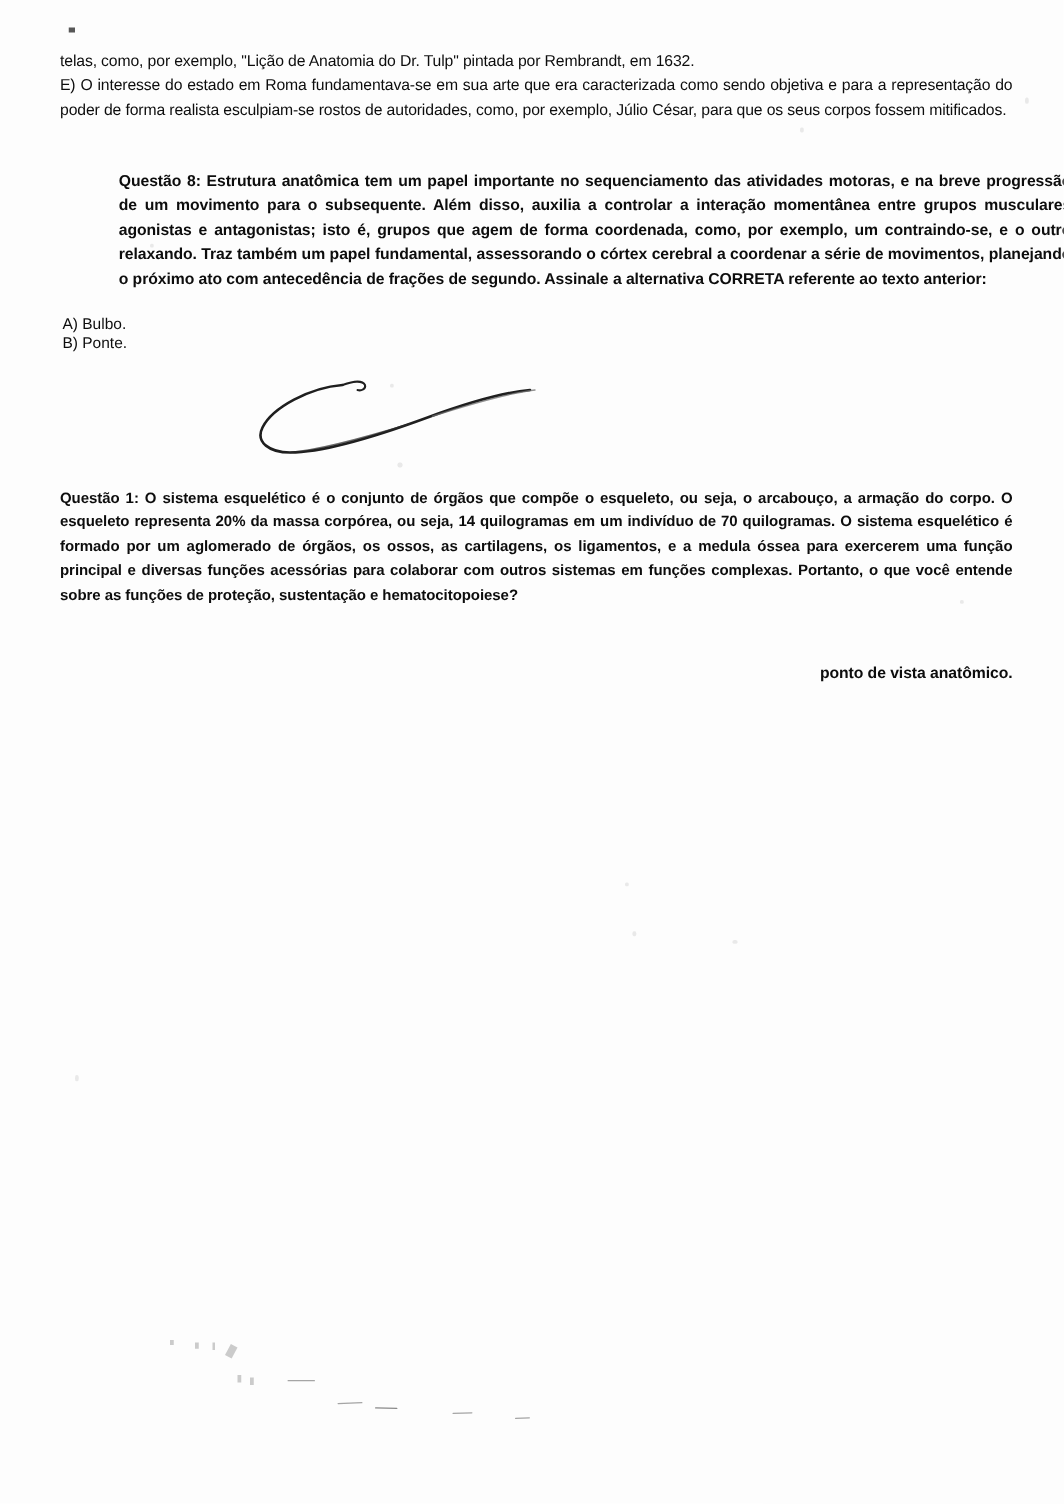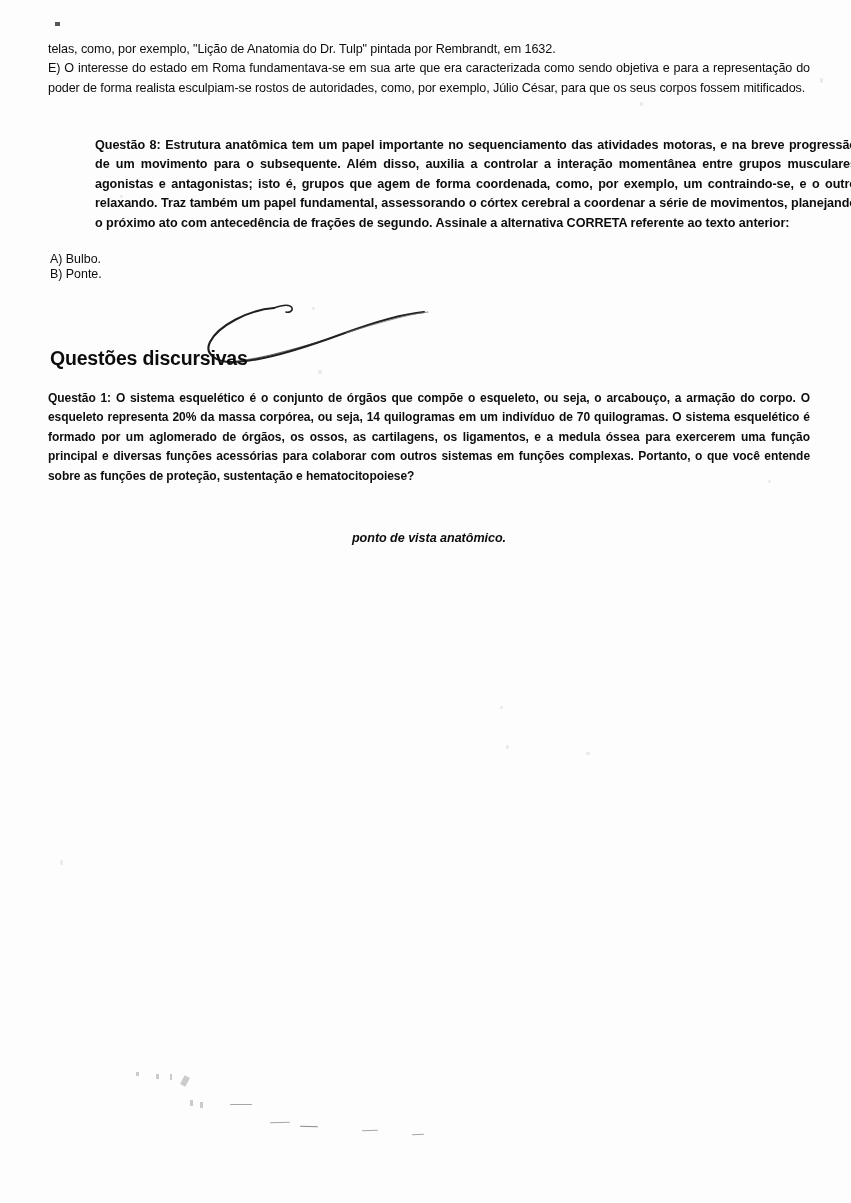--- a/index.html
+++ b/index.html
@@ -117,21 +117,21 @@
     left: 48px;
     top: 529px;
     width: 762px;
     font-size: 12.6px;
     line-height: 19.4px;
     text-align: justify;
     text-justify: inter-word;
     font-weight: 700;
     letter-spacing: -0.05px;
   }
-  .q2 .last { text-align: center; font-style: italic; }
+  .q2 .last { text-align: right; }
 
   
   .pen-stroke {
     position: absolute;
     left: 196px;
     top: 296px;
     width: 250px;
     height: 72px;
     pointer-events: none;
   }
@@ -189,21 +189,20 @@
 
   <div class="pen-stroke">
     <svg width="250" height="72" viewBox="0 0 250 72" xmlns="http://www.w3.org/2000/svg">
       <path d="M78,12 C52,14 22,30 14,46 C8,58 20,66 36,66 C62,66 108,52 146,38 C176,27 206,18 228,16" fill="none" stroke="#1f1f1f" stroke-width="2.1" stroke-linecap="round"></path>
       <path d="M78,12 C86,9 94,8 96,12 C97,15 93,17 90,16" fill="none" stroke="#1f1f1f" stroke-width="1.6" stroke-linecap="round"></path>
       <path d="M150,37 C178,28 208,19 232,16" fill="none" stroke="#6e6e6e" stroke-width="1.1" stroke-linecap="round" opacity="0.75"></path>
       <path d="M36,66 C60,64 96,54 132,43" fill="none" stroke="#2b2b2b" stroke-width="1.3" stroke-linecap="round" opacity="0.7"></path>
     </svg>
   </div>
 
-  <div class="section-heading">Questões discursivas</div>
 
   <div class="q1">Questão 1: O sistema esquelético é o conjunto de órgãos que compõe o esqueleto, ou seja, o arcabouço, a armação do corpo. O esqueleto representa 20% da massa corpórea, ou seja, 14 quilogramas em um indivíduo de 70 quilogramas. O sistema esquelético é formado por um aglomerado de órgãos, os ossos, as cartilagens, os ligamentos, e a medula óssea para exercerem uma função principal e diversas funções acessórias para colaborar com outros sistemas em funções complexas. Portanto, o que você entende sobre as funções de proteção, sustentação e hematocitopoiese?</div>
 
   <div class="q2">
     <div class="line last">ponto de vista anatômico.</div>
   </div>
 
   <div class="smudge-group">
     <div class="smudge" style="left:6px;  top:12px; width:3px;  height:4px;"></div>
     <div class="smudge" style="left:26px; top:14px; width:3px;  height:5px;"></div>

